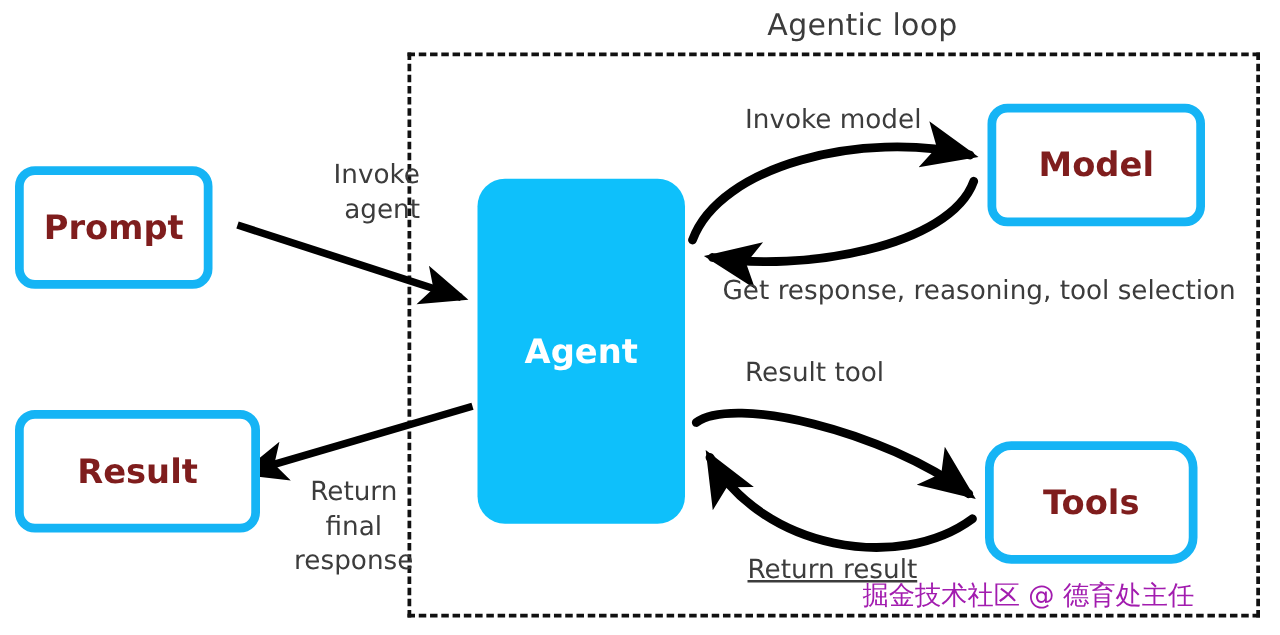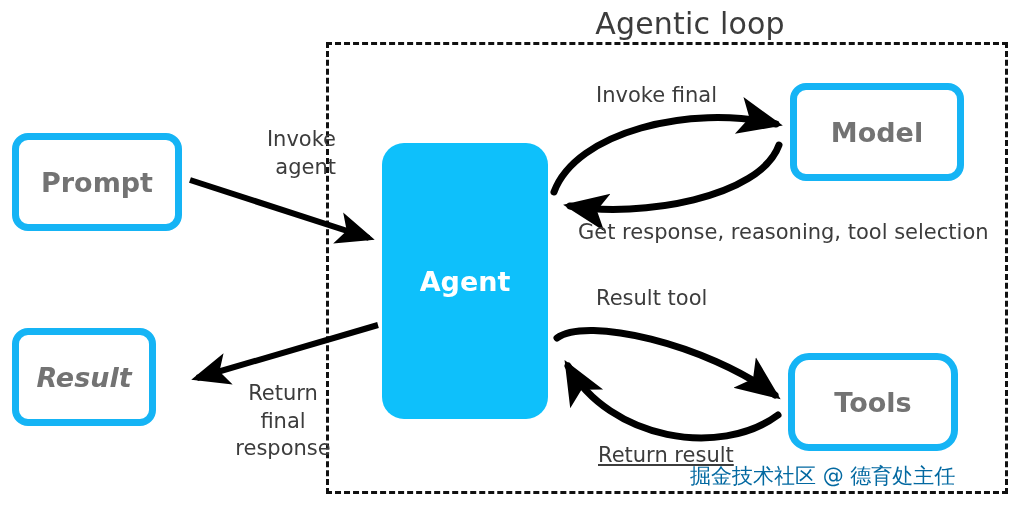--- a/index.html
+++ b/index.html
@@ -36,42 +36,42 @@
     border: 3px dashed #111111;
     box-sizing: border-box;
     background: transparent;
   }
   .loop-title {
     position: absolute;
     left: 560px;
     top: 6px;
     width: 260px;
     text-align: center;
-    font-size: 30px;
+    font-size: 24px;
     color: #3c3c3c;
     letter-spacing: 0.2px;
     white-space: nowrap;
   }
 
   
   .node-outline {
     position: absolute;
     box-sizing: border-box;
     background: #ffffff;
     border: 7px solid #15b4f5;
     border-radius: 16px;
     display: flex;
     align-items: center;
     justify-content: center;
     font-weight: bold;
     font-size: 27px;
-    color: #737373;
+    color: #7f1d1d;
   }
-  #node-prompt { left: 12px;  top: 133px; width: 170px; height: 98px; }
-  #node-result { left: 12px;  top: 328px; width: 144px; height: 98px; font-style: italic; }
+  #node-prompt { left: 12px;  top: 133px; width: 158px; height: 98px; }
+  #node-result { left: 12px;  top: 328px; width: 196px; height: 98px; }
   #node-model  { left: 790px; top: 83px;  width: 174px; height: 98px; }
   #node-tools  { left: 788px; top: 353px; width: 170px; height: 98px; border-radius: 21px; }
 
   
   .node-filled {
     position: absolute;
     left: 382px;
     top: 143px;
     width: 166px;
     height: 276px;
@@ -100,21 +100,21 @@
   #label-get-response    { left: 578px; top: 219px; width: 400px; white-space: nowrap; }
   #label-execute-tool    { left: 596px; top: 285px; width: 220px; }
   #label-return-result   { left: 598px; top: 442px; width: 220px; text-decoration: underline; }
 
   
   .watermark {
     position: absolute;
     left: 690px;
     top: 462px;
     font-size: 21px;
-    color: #0369a1;
+    color: #a21caf;
     white-space: nowrap;
     font-family: "DejaVu Sans", "Liberation Sans", sans-serif;
   }
 </style>
 </head>
 <body>
 
 <div id="canvas">
 
   <div class="loop-box"></div>
@@ -150,21 +150,21 @@
 
   <div class="node-outline" id="node-tools">Tools</div>
 
   <div class="edge-label" id="label-invoke-agent">Invoke
 agent</div>
 
   <div class="edge-label" id="label-return-final">Return
 final
 response</div>
 
-  <div class="edge-label" id="label-invoke-model">Invoke final</div>
+  <div class="edge-label" id="label-invoke-model">Invoke model</div>
 
   <div class="edge-label" id="label-get-response">Get response, reasoning, tool selection</div>
 
   <div class="edge-label" id="label-execute-tool">Result tool</div>
 
   <div class="edge-label" id="label-return-result">Return result</div>
 
   <div class="watermark">掘金技术社区 @ 德育处主任</div>
 
 </div>

